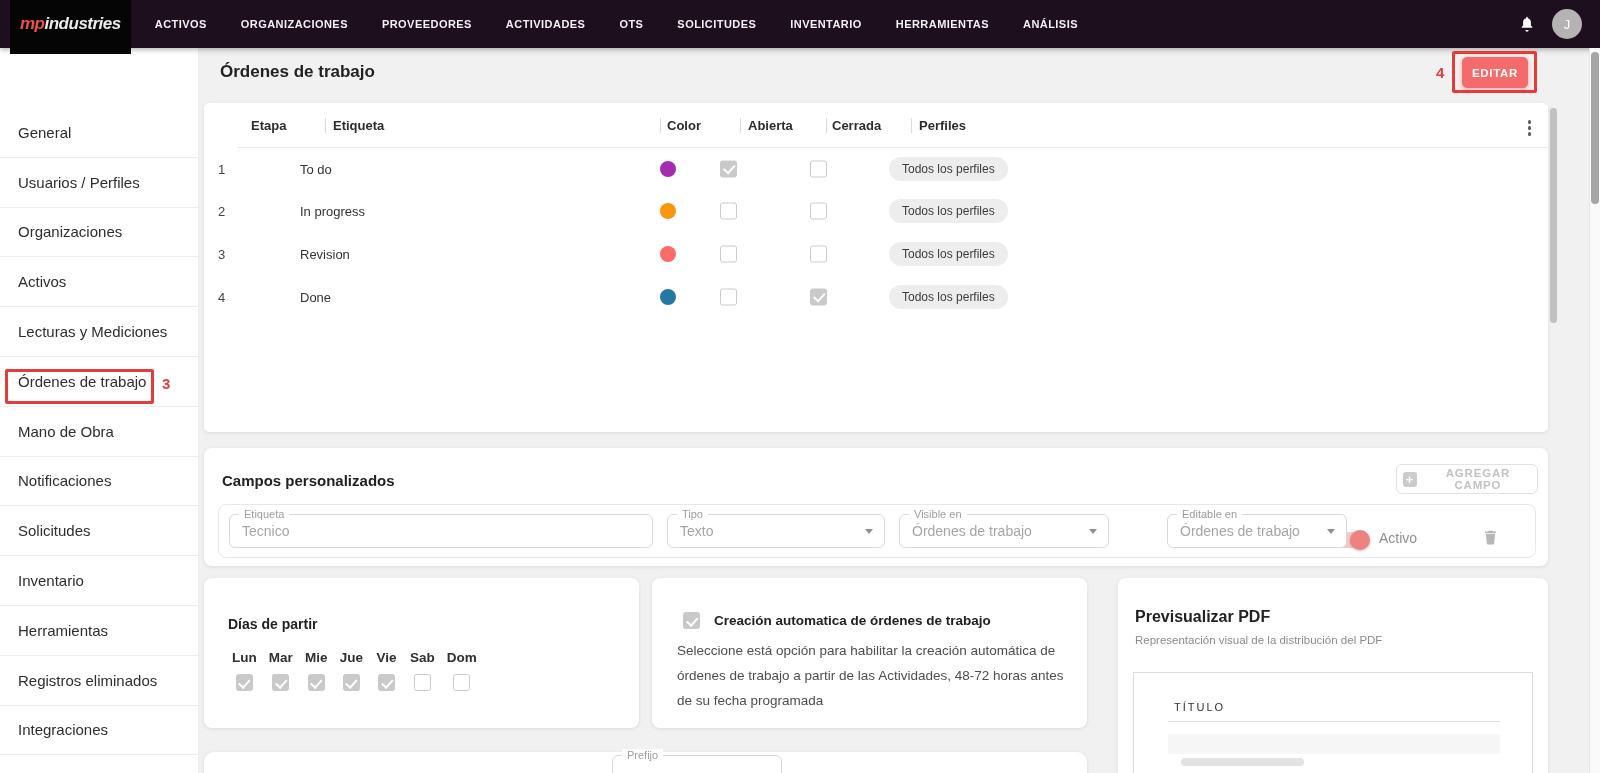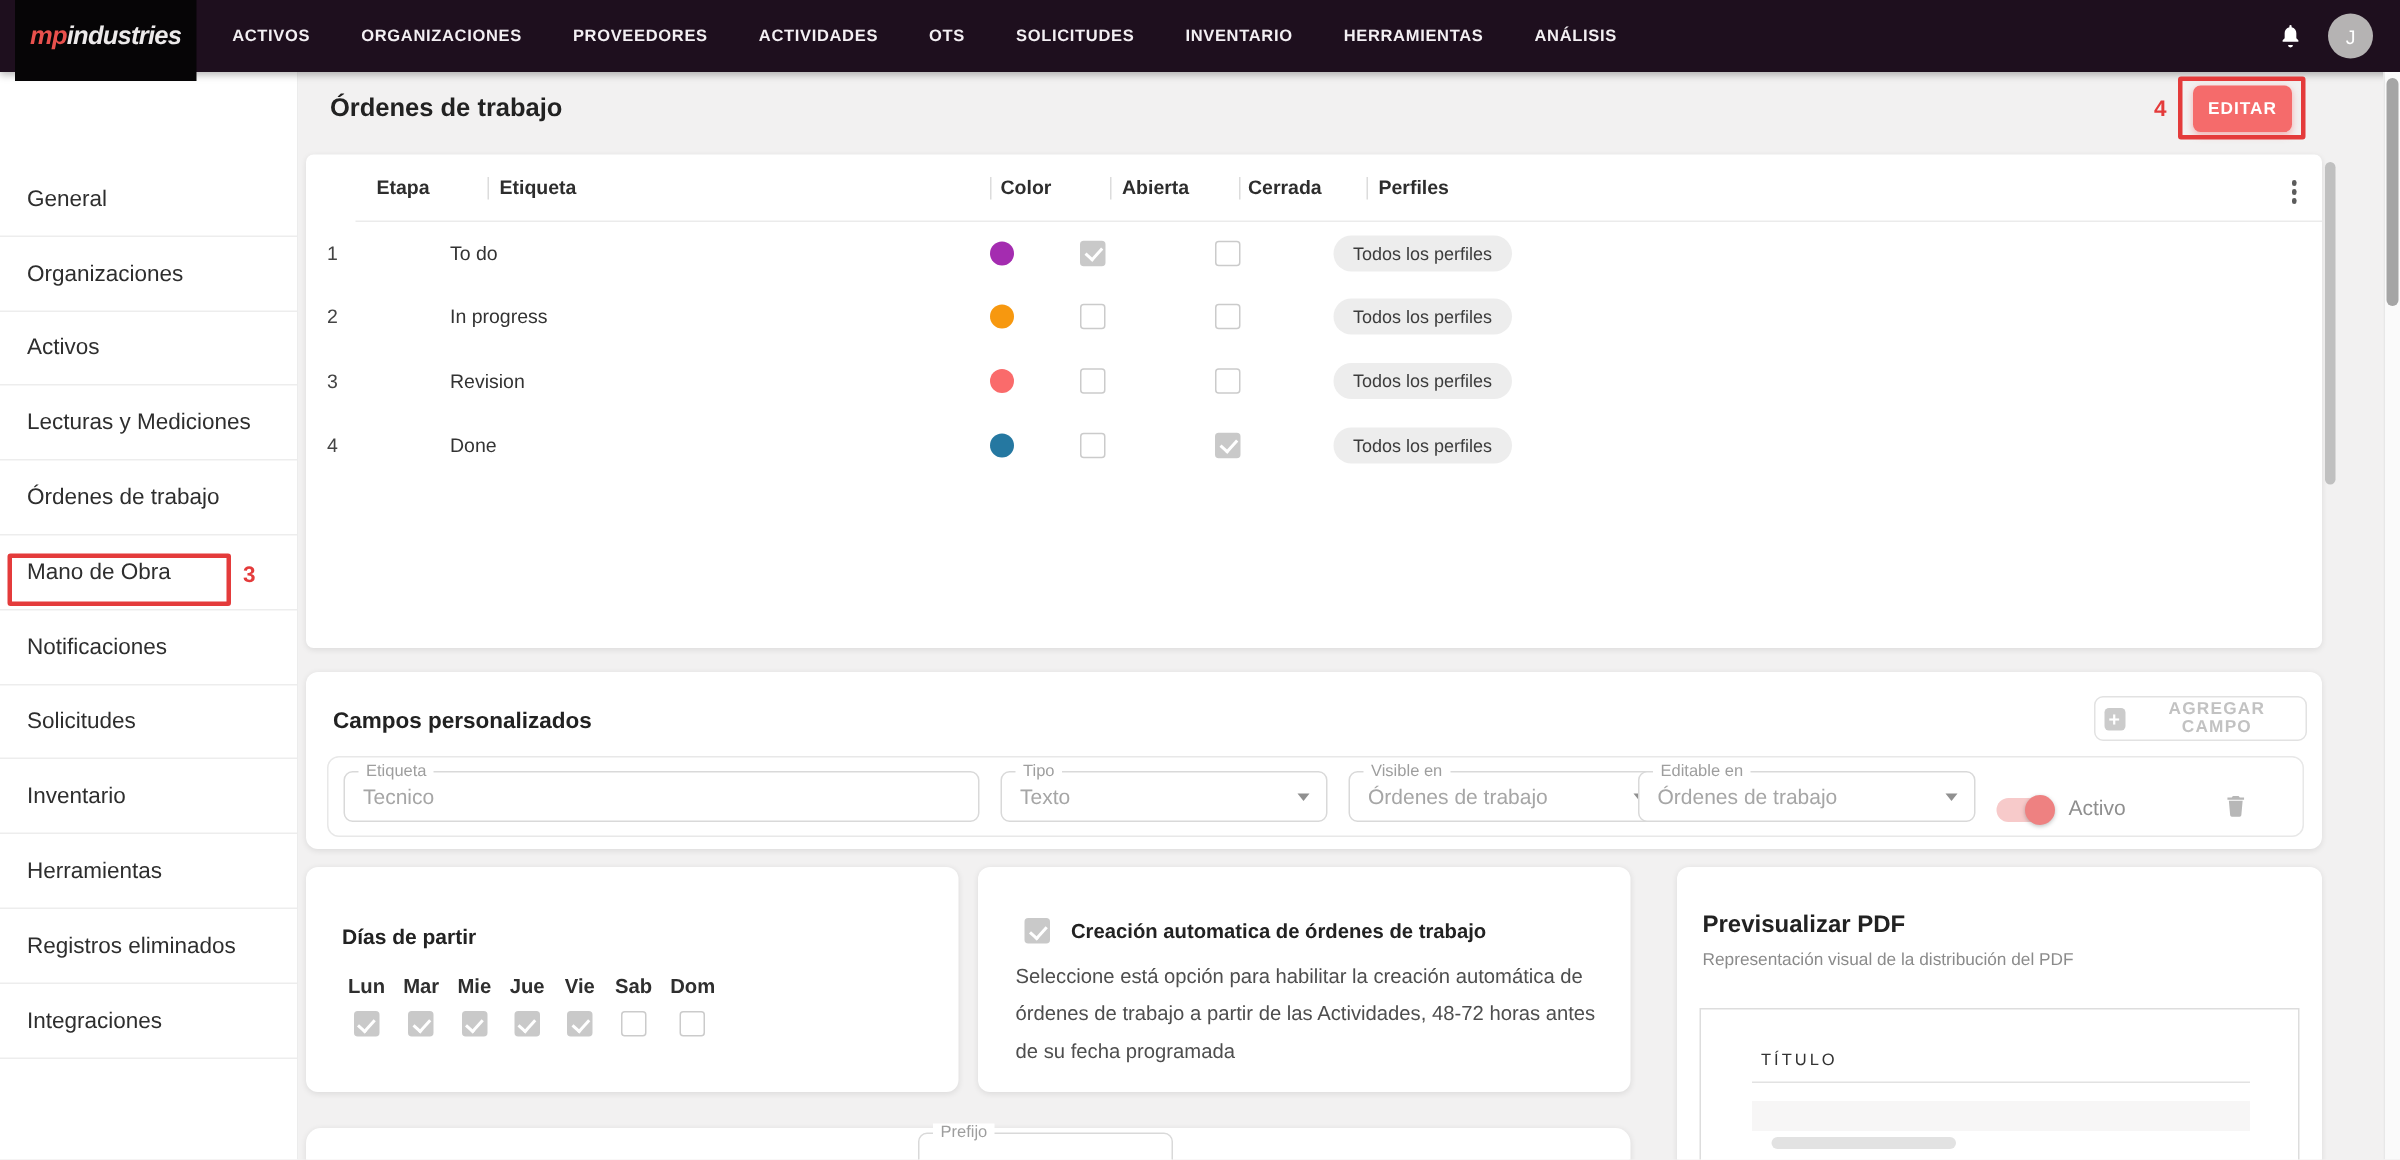--- a/index.html
+++ b/index.html
@@ -67,21 +67,21 @@
   
   .campos-card{left:204px;top:448px;width:1344px;height:118px;border-radius:8px;}
   .campos-title{position:absolute;left:18px;top:24px;font-size:15px;font-weight:700;color:#222;}
   .btn-agregar{position:absolute;left:1192px;top:16px;width:142px;height:30px;border:1px solid #e2e2e2;
     border-radius:6px;background:#fff;color:#c2c2c2;font-size:11.5px;font-weight:700;letter-spacing:.8px;
     font-family:inherit;display:flex;align-items:center;justify-content:center;gap:8px;cursor:pointer;}
   .plus{width:15px;height:15px;background:#cbcbcb;border-radius:3px;color:#fff;font-size:13px;
     line-height:15px;text-align:center;font-weight:700;}
   .fields-row{position:absolute;left:14px;top:56px;width:1318px;height:54px;border:1px solid #e8e8e8;border-radius:8px;box-sizing:border-box;}
   .mfield{position:absolute;top:9px;height:34px;border:1px solid #d9d9d9;border-radius:6px;background:#fff;box-sizing:border-box;}
-  .f-0{left:10px;width:424px}.f-1{left:448px;width:218px}.f-2{left:680px;width:210px}.f-3{left:873px;width:225px}
+  .f-0{left:10px;width:424px}.f-1{left:448px;width:218px}.f-2{left:680px;width:210px}.f-3{left:948px;width:180px}
   .mlabel{position:absolute;top:-7px;left:9px;background:#fff;padding:0 5px;font-size:11px;color:#9e9e9e;line-height:13px;white-space:nowrap;}
   .mvalue{position:absolute;left:12px;top:0;line-height:32px;font-size:14px;color:#a6a6a6;white-space:nowrap;}
   .caret{position:absolute;right:11px;top:14px;width:0;height:0;border-left:4.5px solid transparent;
     border-right:4.5px solid transparent;border-top:5px solid #909090;}
   .toggle{position:absolute;left:1112px;top:27px;width:36px;height:16px;background:#f7caca;border-radius:8px;cursor:pointer;}
   .knob{position:absolute;right:-3px;top:-2px;width:20px;height:20px;border-radius:50%;background:#ee8181;box-shadow:0 1px 3px rgba(0,0,0,.25);}
   .toggle-label{position:absolute;left:1160px;top:25px;font-size:14px;color:#8f8f8f;}
   .trash{position:absolute;left:1262px;top:22px;cursor:pointer;display:flex;}
   
   .card-dias{left:204px;top:578px;width:435px;height:150px;border-radius:8px;}
@@ -133,20 +133,21 @@
         </svg>
     </span>
     <div class="avatar">
         <span>J</span>
       </div>
   </div>
 </div>
 
 <aside class="sidebar" id="sidebar">
     <div class="side-item">General</div>
+    <div class="side-item">Usuarios / Perfiles</div>
     <div class="side-item">Organizaciones</div>
     <div class="side-item">Activos</div>
     <div class="side-item">Lecturas y Mediciones</div>
     <div class="side-item">Órdenes de trabajo</div>
     <div class="side-item">Mano de Obra</div>
     <div class="side-item">Notificaciones</div>
     <div class="side-item">Solicitudes</div>
     <div class="side-item">Inventario</div>
     <div class="side-item">Herramientas</div>
     <div class="side-item">Registros eliminados</div>

